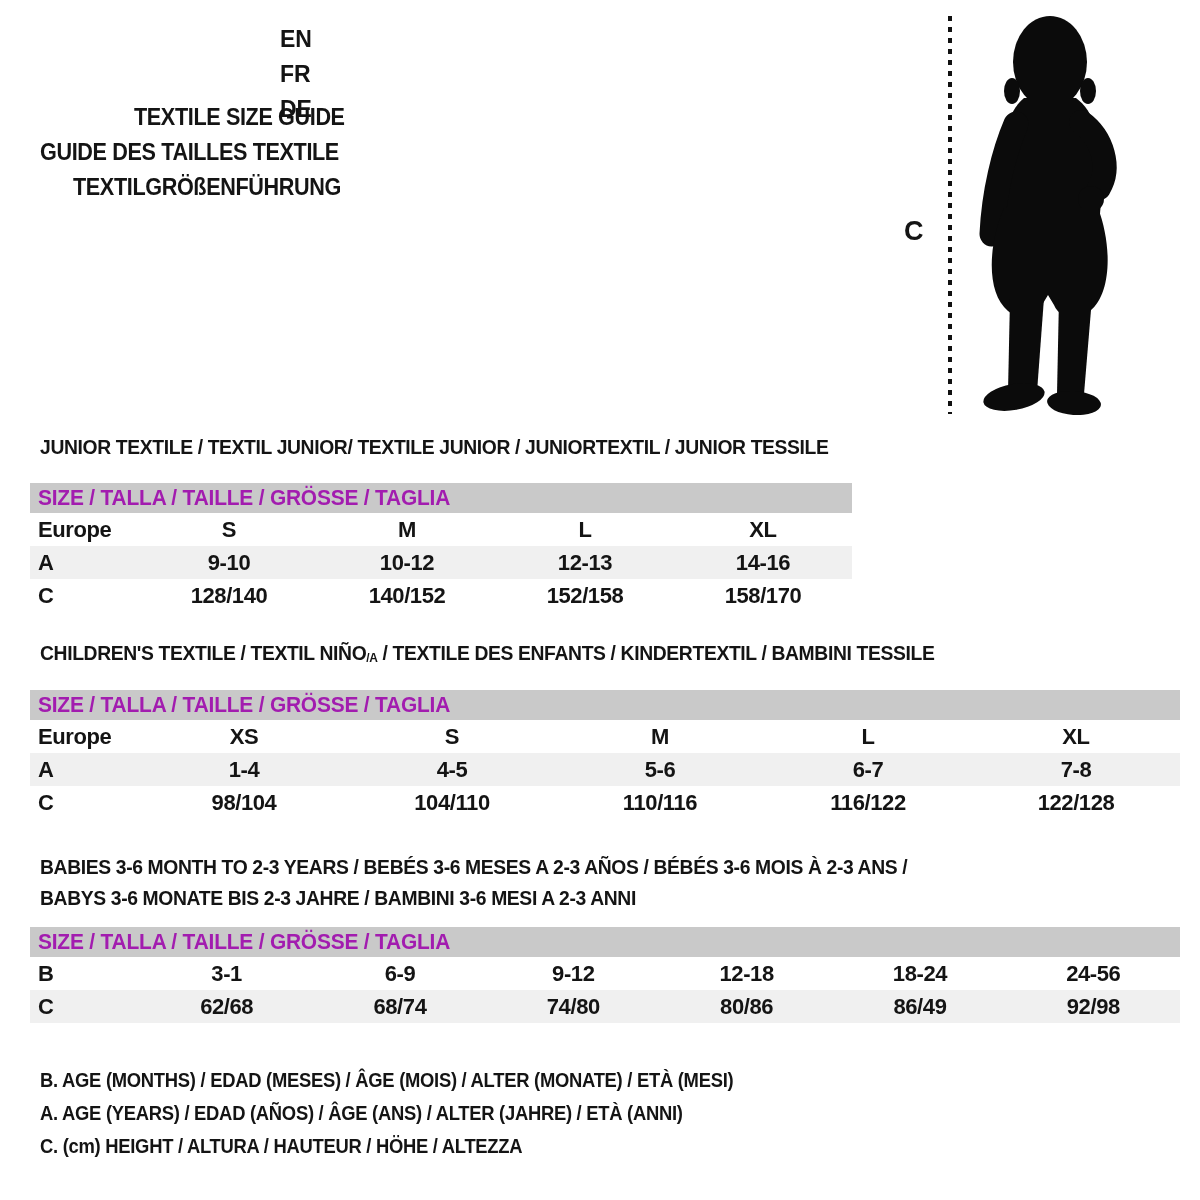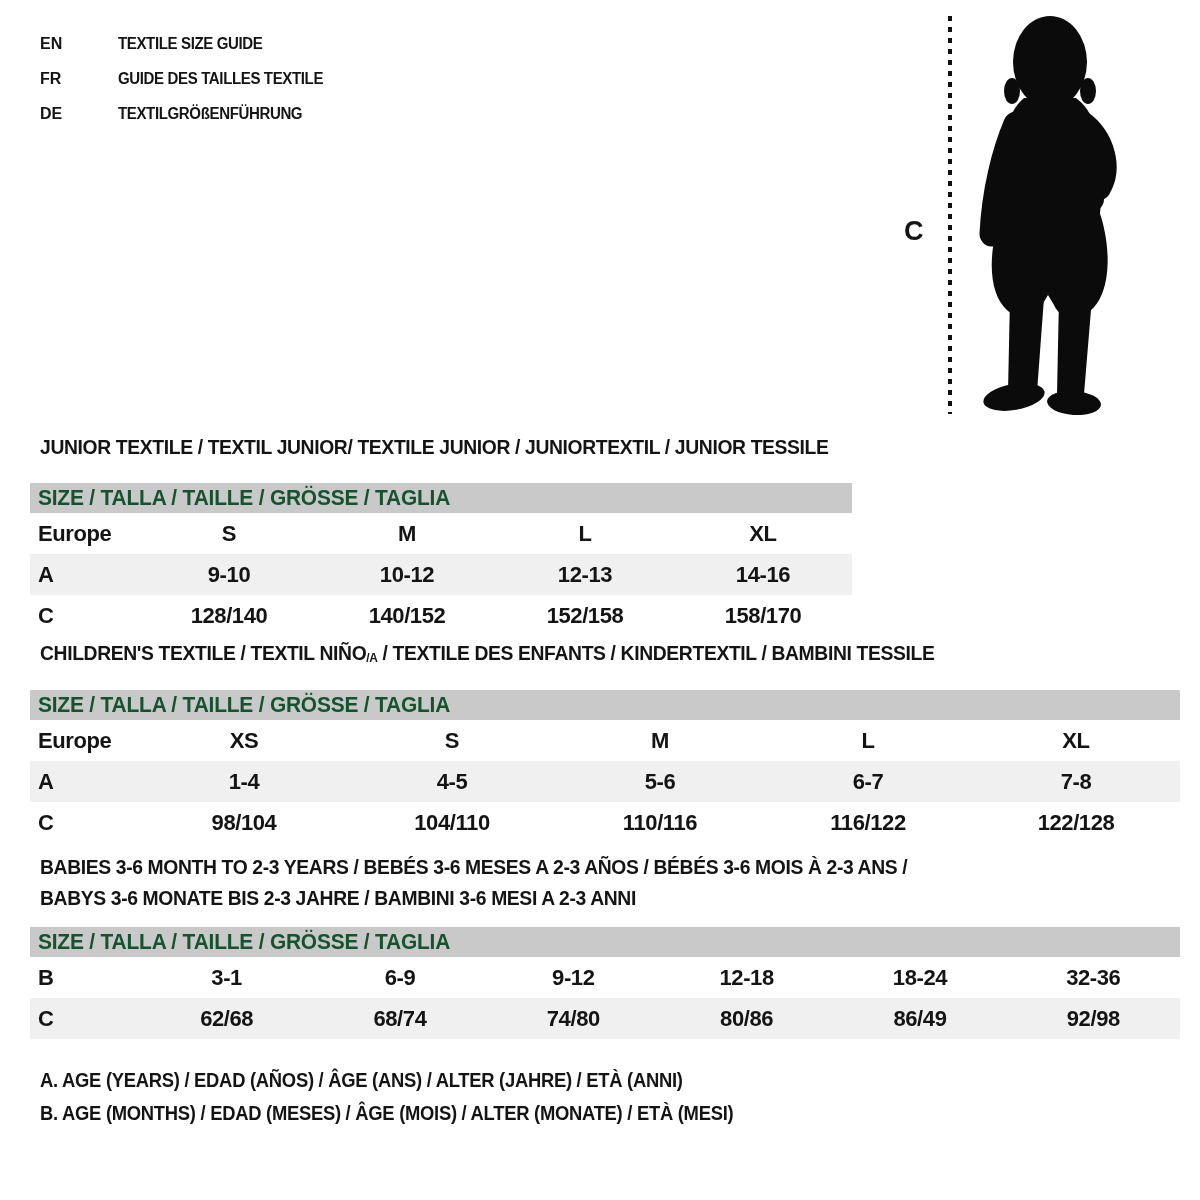--- a/index.html
+++ b/index.html
@@ -9,44 +9,44 @@
     background:#ffffff;
     font-family:"Liberation Sans", sans-serif;
     color:#141414;
     overflow:hidden;
     -webkit-font-smoothing:antialiased;
   }
   .abs { position:absolute; }
 
   
   .lang-list { left:40px; top:26px; }
-  .lang-row { display:flex; height:35px; align-items:center; font-size:16px; font-weight:700; }
+  .lang-row { display:flex; height:35px; align-items:flex-end; font-size:23px; font-weight:700;flex-direction:column; }
   .lang-code { width:78px; flex:0 0 78px; }
   .lang-label { letter-spacing:-0.4px; transform:scaleX(0.94); transform-origin:0 50%; white-space:nowrap; }
 
   
   .dash-line {
     left:948px; top:16px; width:4px; height:398px;
     background:repeating-linear-gradient(to bottom, #111 0px, #111 5px, transparent 5px, transparent 11px);
   }
   .c-label { left:904px; top:216px; font-size:27px; font-weight:700; }
   .silhouette { left:962px; top:12px; }
 
   
   .sec-title { font-size:21px; font-weight:700; letter-spacing:-0.4px; transform:scaleX(0.92); transform-origin:0 50%; white-space:nowrap; line-height:26px; }
   .subsc { font-size:0.62em; vertical-align:-0.12em; }
 
   
   .tbl { position:absolute; font-weight:700; }
   .band {
     height:30px; background:#c9c9c9; display:flex; align-items:center;
-    padding-left:8px; font-size:22px; color:#14532d;
+    padding-left:8px; font-size:22px; color:#a21caf;
   }
   .band span { letter-spacing:-0.2px; transform:scaleX(0.95); transform-origin:0 50%; white-space:nowrap; }
-  .trow { display:flex; height:41px; align-items:center; font-size:22px; }
+  .trow { display:flex; height:33px; align-items:center; font-size:22px; }
   .trow.alt { background:#f0f0f0; }
   .tlabel { flex:0 0 110px; padding-left:8px; letter-spacing:-0.4px; }
   .tcell { flex:1; text-align:center; letter-spacing:-0.4px; }
 
   
   .legend { left:40px; top:1064px; }
   .legend-line { height:33px; display:flex; align-items:center; font-size:20px; font-weight:700; }
   .legend-line span { letter-spacing:-0.3px; transform:scaleX(0.92); transform-origin:0 50%; white-space:nowrap; }
 </style>
 </head>
@@ -166,35 +166,38 @@
     <div class="band">
       <span>SIZE / TALLA / TAILLE / GRÖSSE / TAGLIA</span>
     </div>
     <div class="trow">
       <span class="tlabel">B</span>
       <span class="tcell">3-1</span>
       <span class="tcell">6-9</span>
       <span class="tcell">9-12</span>
       <span class="tcell">12-18</span>
       <span class="tcell">18-24</span>
-      <span class="tcell">32-36</span>
+      <span class="tcell">24-56</span>
     </div>
     <div class="trow alt">
       <span class="tlabel">C</span>
       <span class="tcell">62/68</span>
       <span class="tcell">68/74</span>
       <span class="tcell">74/80</span>
       <span class="tcell">80/86</span>
       <span class="tcell">86/49</span>
       <span class="tcell">92/98</span>
     </div>
   </div>
 
   <footer class="abs legend">
     <div class="legend-line">
+      <span>B. AGE (MONTHS) / EDAD (MESES) / ÂGE (MOIS) / ALTER (MONATE) / ETÀ (MESI)</span>
+    </div>
+    <div class="legend-line">
       <span>A. AGE (YEARS) / EDAD (AÑOS) / ÂGE (ANS) / ALTER (JAHRE) / ETÀ (ANNI)</span>
     </div>
     <div class="legend-line">
-      <span>B. AGE (MONTHS) / EDAD (MESES) / ÂGE (MOIS) / ALTER (MONATE) / ETÀ (MESI)</span>
+      <span>C. (cm) HEIGHT / ALTURA / HAUTEUR / HÖHE / ALTEZZA</span>
     </div>
   </footer>
 
 </main>
 
 </body></html>

